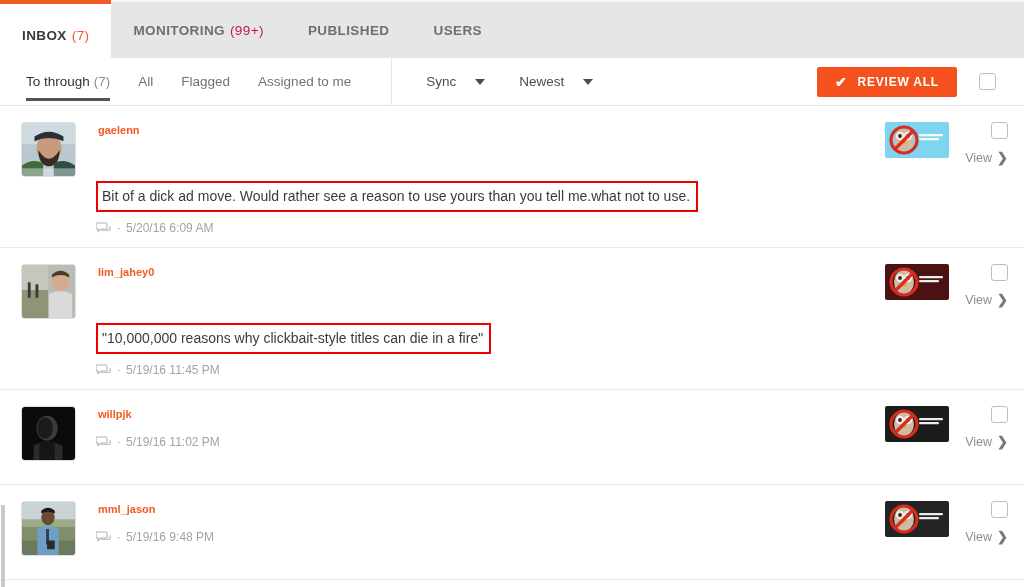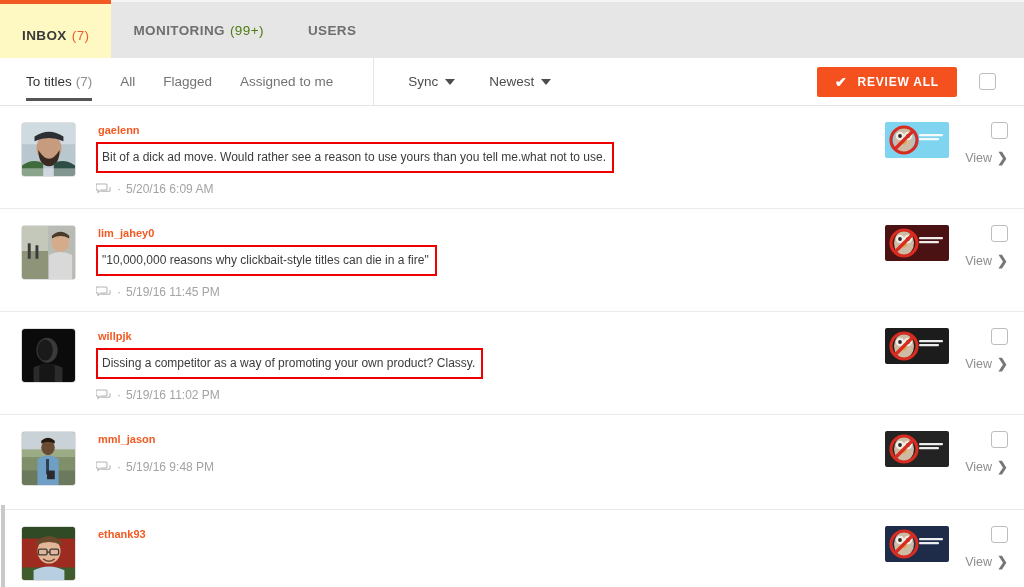--- a/index.html
+++ b/index.html
@@ -26,23 +26,23 @@
     display:flex; align-items:center;
     padding:0 22px;
     font-size:13.5px;
     font-weight:bold;
     letter-spacing:0.4px;
     color:#6f6f6f;
     cursor:pointer;
     position:relative;
     white-space:nowrap;
   }
-  .top-tab .cnt{ color:#4d7c0f; font-weight:normal; margin-left:5px; font-size:13.5px;}
+  .top-tab .cnt{ color:#be185d; font-weight:normal; margin-left:5px; font-size:13.5px;}
   .top-tab.active{
-    background:#fef9c3;
+    background:#ffffff;
     color:#3a3a3a;
     border-top:4px solid #f15a22;
     margin-top:-2px;
     padding-top:9px;
   }
   .top-tab.active .cnt{ color:#f05a28; }
 
   
   .subbar{
     height:48px;
@@ -69,21 +69,21 @@
     content:"";
     position:absolute; left:0; right:0; bottom:4px;
     height:3px; background:#555;
   }
   .divider{
     width:1px; height:48px; background:#e4e4e4; margin:0 0 0 12px;
   }
   .sorts{ display:flex; align-items:center; padding-left:34px; }
   .sort{
     font-size:13.5px; color:#4d4d4d; margin-right:34px;
-    cursor:pointer; display:flex; align-items:center; white-space:nowrap;
+    cursor:pointer; display:flex; align-items:center; white-space:nowrap;gap:12px;
   }
   .caret{
     display:inline-block; margin-left:7px;
     width:0;height:0;
     border-left:5px solid transparent;
     border-right:5px solid transparent;
     border-top:6px solid #4d4d4d;
   }
   .subbar-right{
     margin-left:auto; display:flex; align-items:center; padding-right:28px;
@@ -136,25 +136,26 @@
   .body-cell{ flex:1 1 auto; padding-right:12px; min-width:0; }
   .uname{
     color:#f15a22;
     font-size:11px;
     font-weight:bold;
     margin:0 0 6px 2px;
     cursor:pointer;
     display:inline-block;
   }
   .ctext{
-    font-size:12px;
+    font-size:14px;
     color:#3b3b3b;
     line-height:20px;
     display:inline-block;
     padding:3px 6px 4px 4px;
+    margin-top:39px;
   }
   .ctext.boxed{
     border:2px solid #ee0000;
   }
   .meta{
     display:flex; align-items:center;
     margin-top:9px;
     color:#a3a3a3;
     font-size:12px;
   }
@@ -212,28 +213,31 @@
 <div class="topbar">
   <div class="top-tab active">
     <span>INBOX</span>
       <span class="cnt">(7)</span>
   </div>
   <div class="top-tab">
     <span>MONITORING</span>
       <span class="cnt">(99+)</span>
   </div>
   <div class="top-tab">
+    <span>PUBLISHED</span>
+  </div>
+  <div class="top-tab">
     <span>USERS</span>
   </div>
 </div>
 
 <div class="subbar">
   <div class="filters">
     <div class="filter active">
-      <span>To titles</span>
+      <span>To through</span>
         <span class="cnt">(7)</span>
     </div>
     <div class="filter">
       <span>All</span>
     </div>
     <div class="filter">
       <span>Flagged</span>
     </div>
     <div class="filter">
       <span>Assigned to me</span>
@@ -374,21 +378,21 @@
         <div class="avatar">
           <svg viewBox="0 0 55 55">
             <rect width="55" height="55" fill="#0b0b0b"></rect>
             <ellipse cx="26" cy="22" rx="11" ry="13" fill="#3a3a3a"></ellipse>
             <ellipse cx="24" cy="22" rx="8" ry="11" fill="#1a1a1a"></ellipse>
             <path d="M12 40 q14 -8 30 0 l0 15 -30 0z" fill="#2b2b2b"></path>
             <path d="M18 38 q8 -5 16 0 l0 17 -16 0z" fill="#161616"></path>
           </svg>
         </div>
       </div>
-      <div class="body-cell"><div class="uname">willpjk</div><div><span class="ctext boxed">Dissing a competitor as a way of promoting your own product? Classy.</span></div><div class="meta">
+      <div class="body-cell"><div class="uname">willpjk</div><div class="meta">
           <span class="bubble-icon">
             <svg width="15" height="13" viewBox="0 0 15 13">
               <path d="M1 1 h9 a1 1 0 0 1 1 1 v4 a1 1 0 0 1 -1 1 h-5 l-3 2.4 v-2.4 h-1 a1 1 0 0 1 -1 -1 v-4 a1 1 0 0 1 1 -1z" fill="none" stroke="#b3b3b3" stroke-width="1.1"></path>
               <path d="M5 8.2 h8 a1 1 0 0 0 1 -1 v-3" fill="none" stroke="#b3b3b3" stroke-width="1.1"></path>
             </svg>
           </span>
           <span class="dot">·</span>
           <span>5/19/16 11:02 PM</span>
         </div></div>
       <div class="right-cell">

